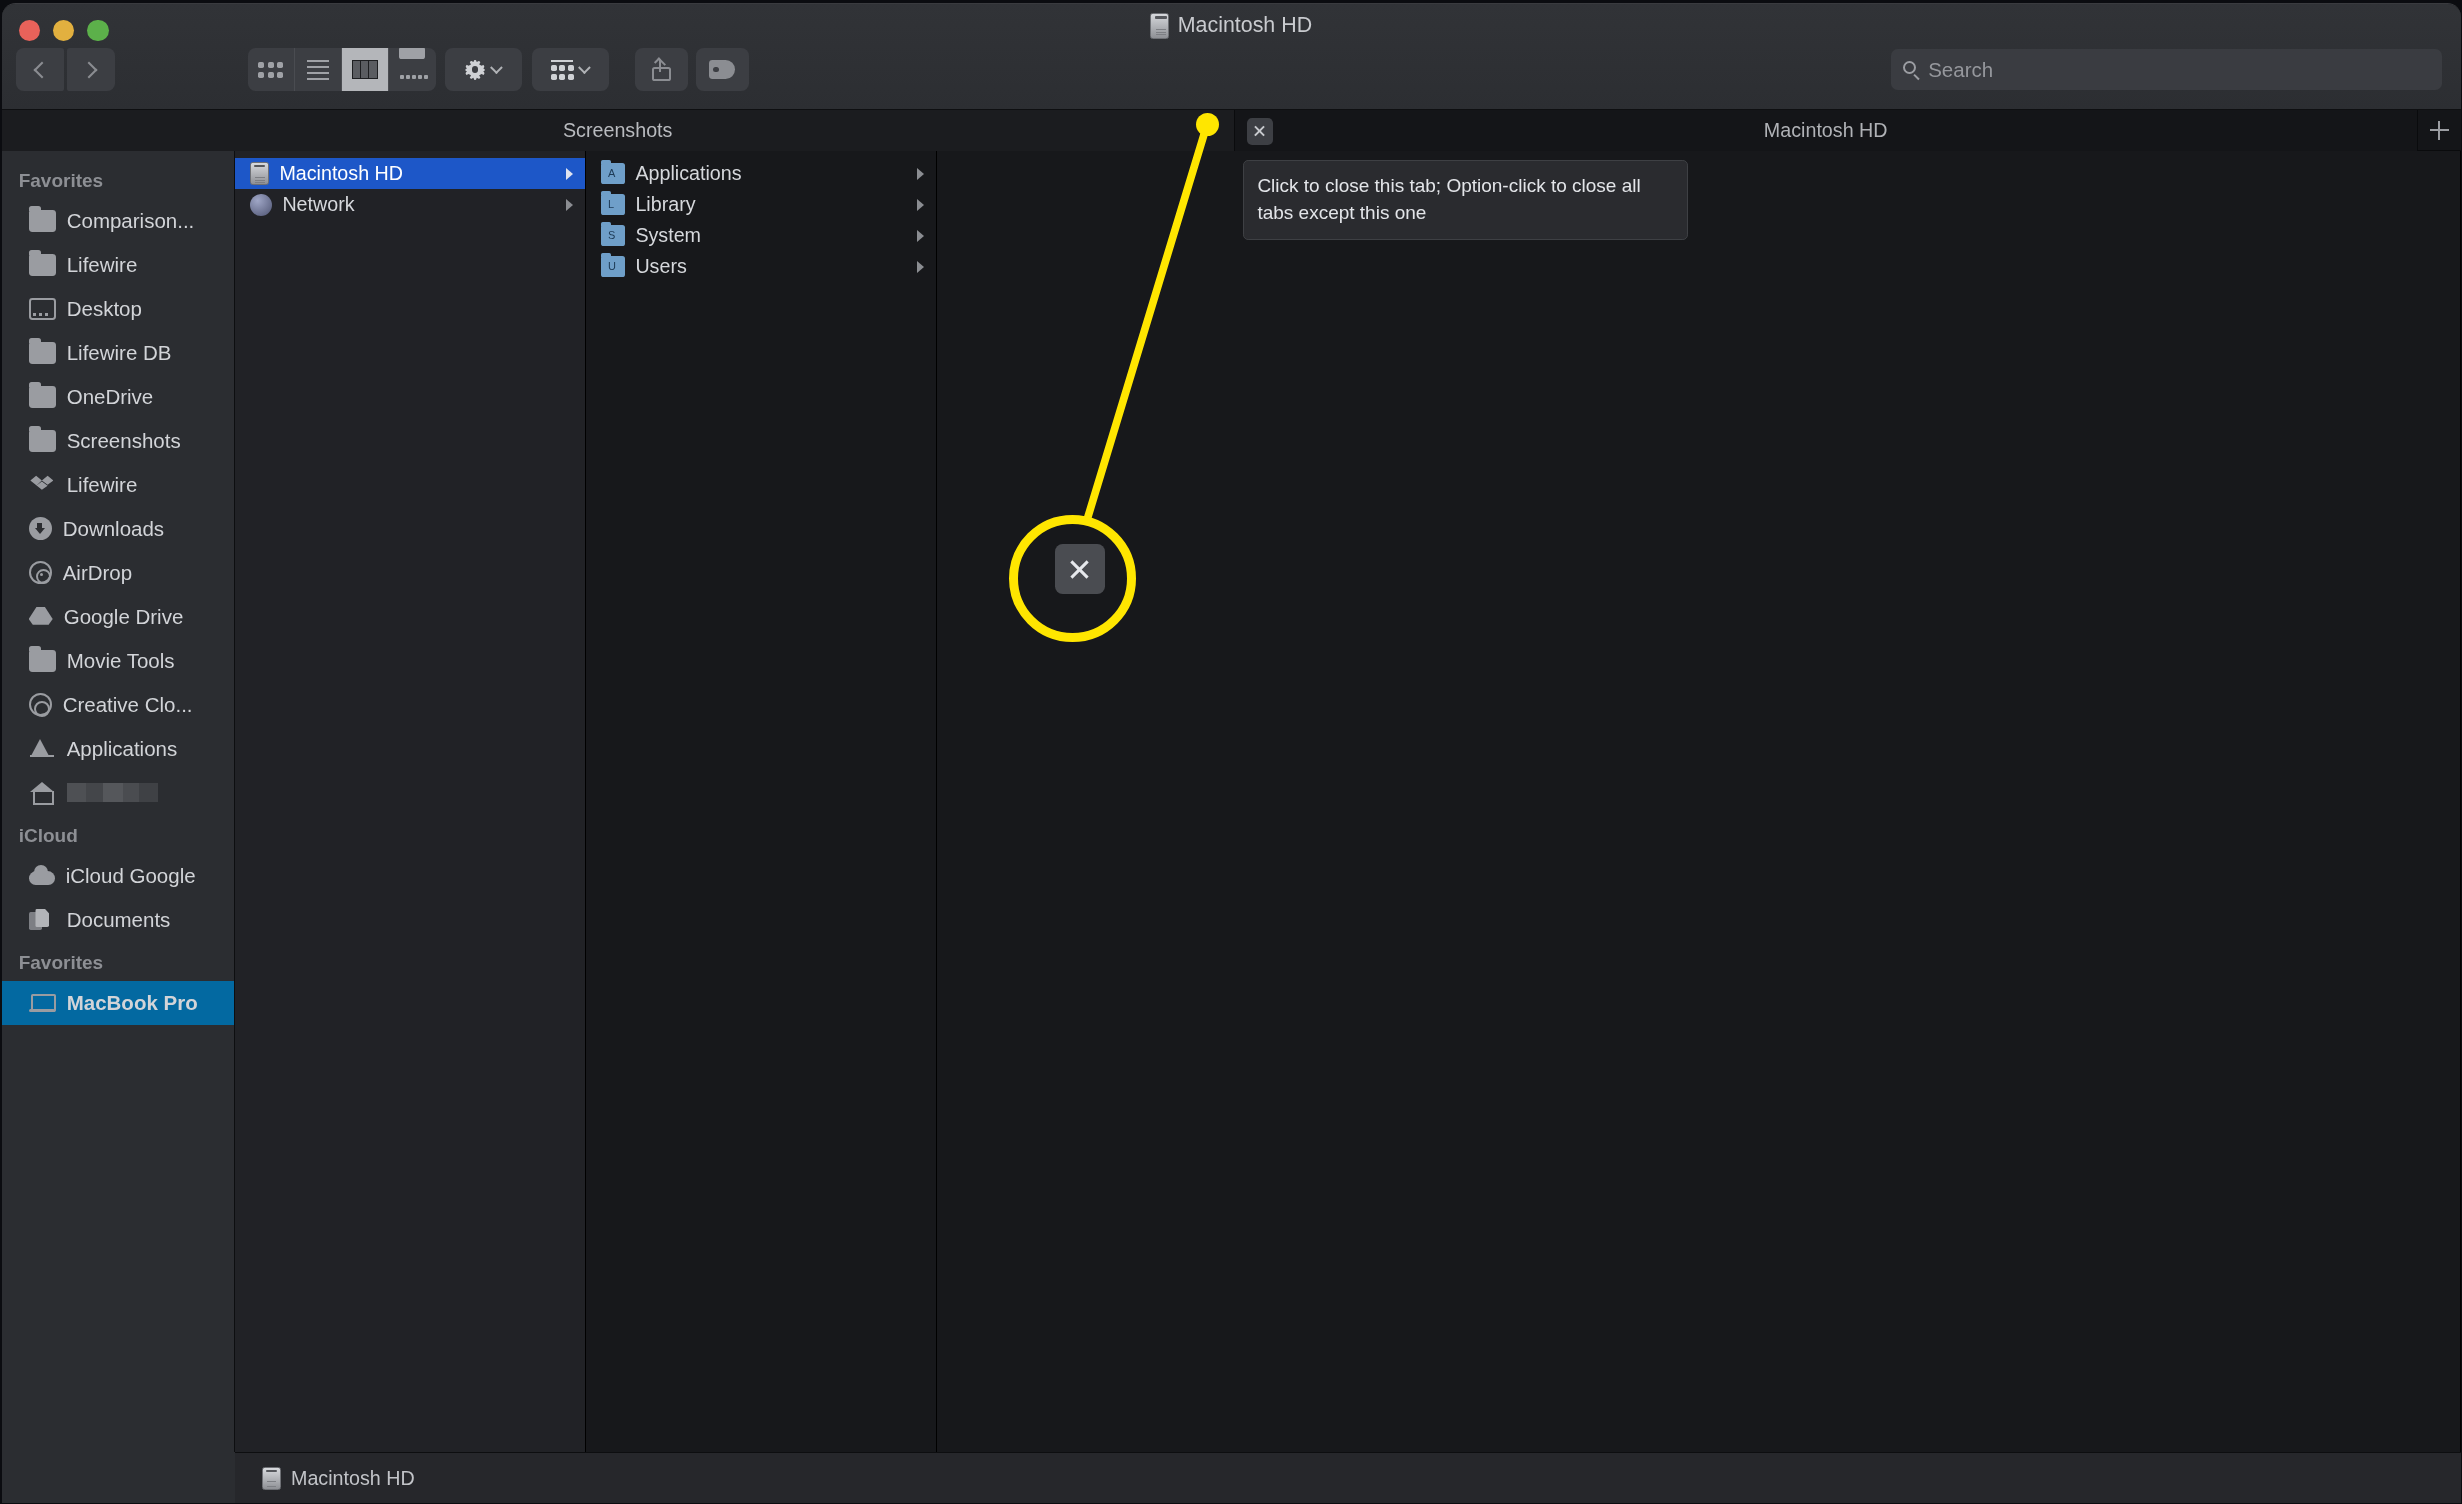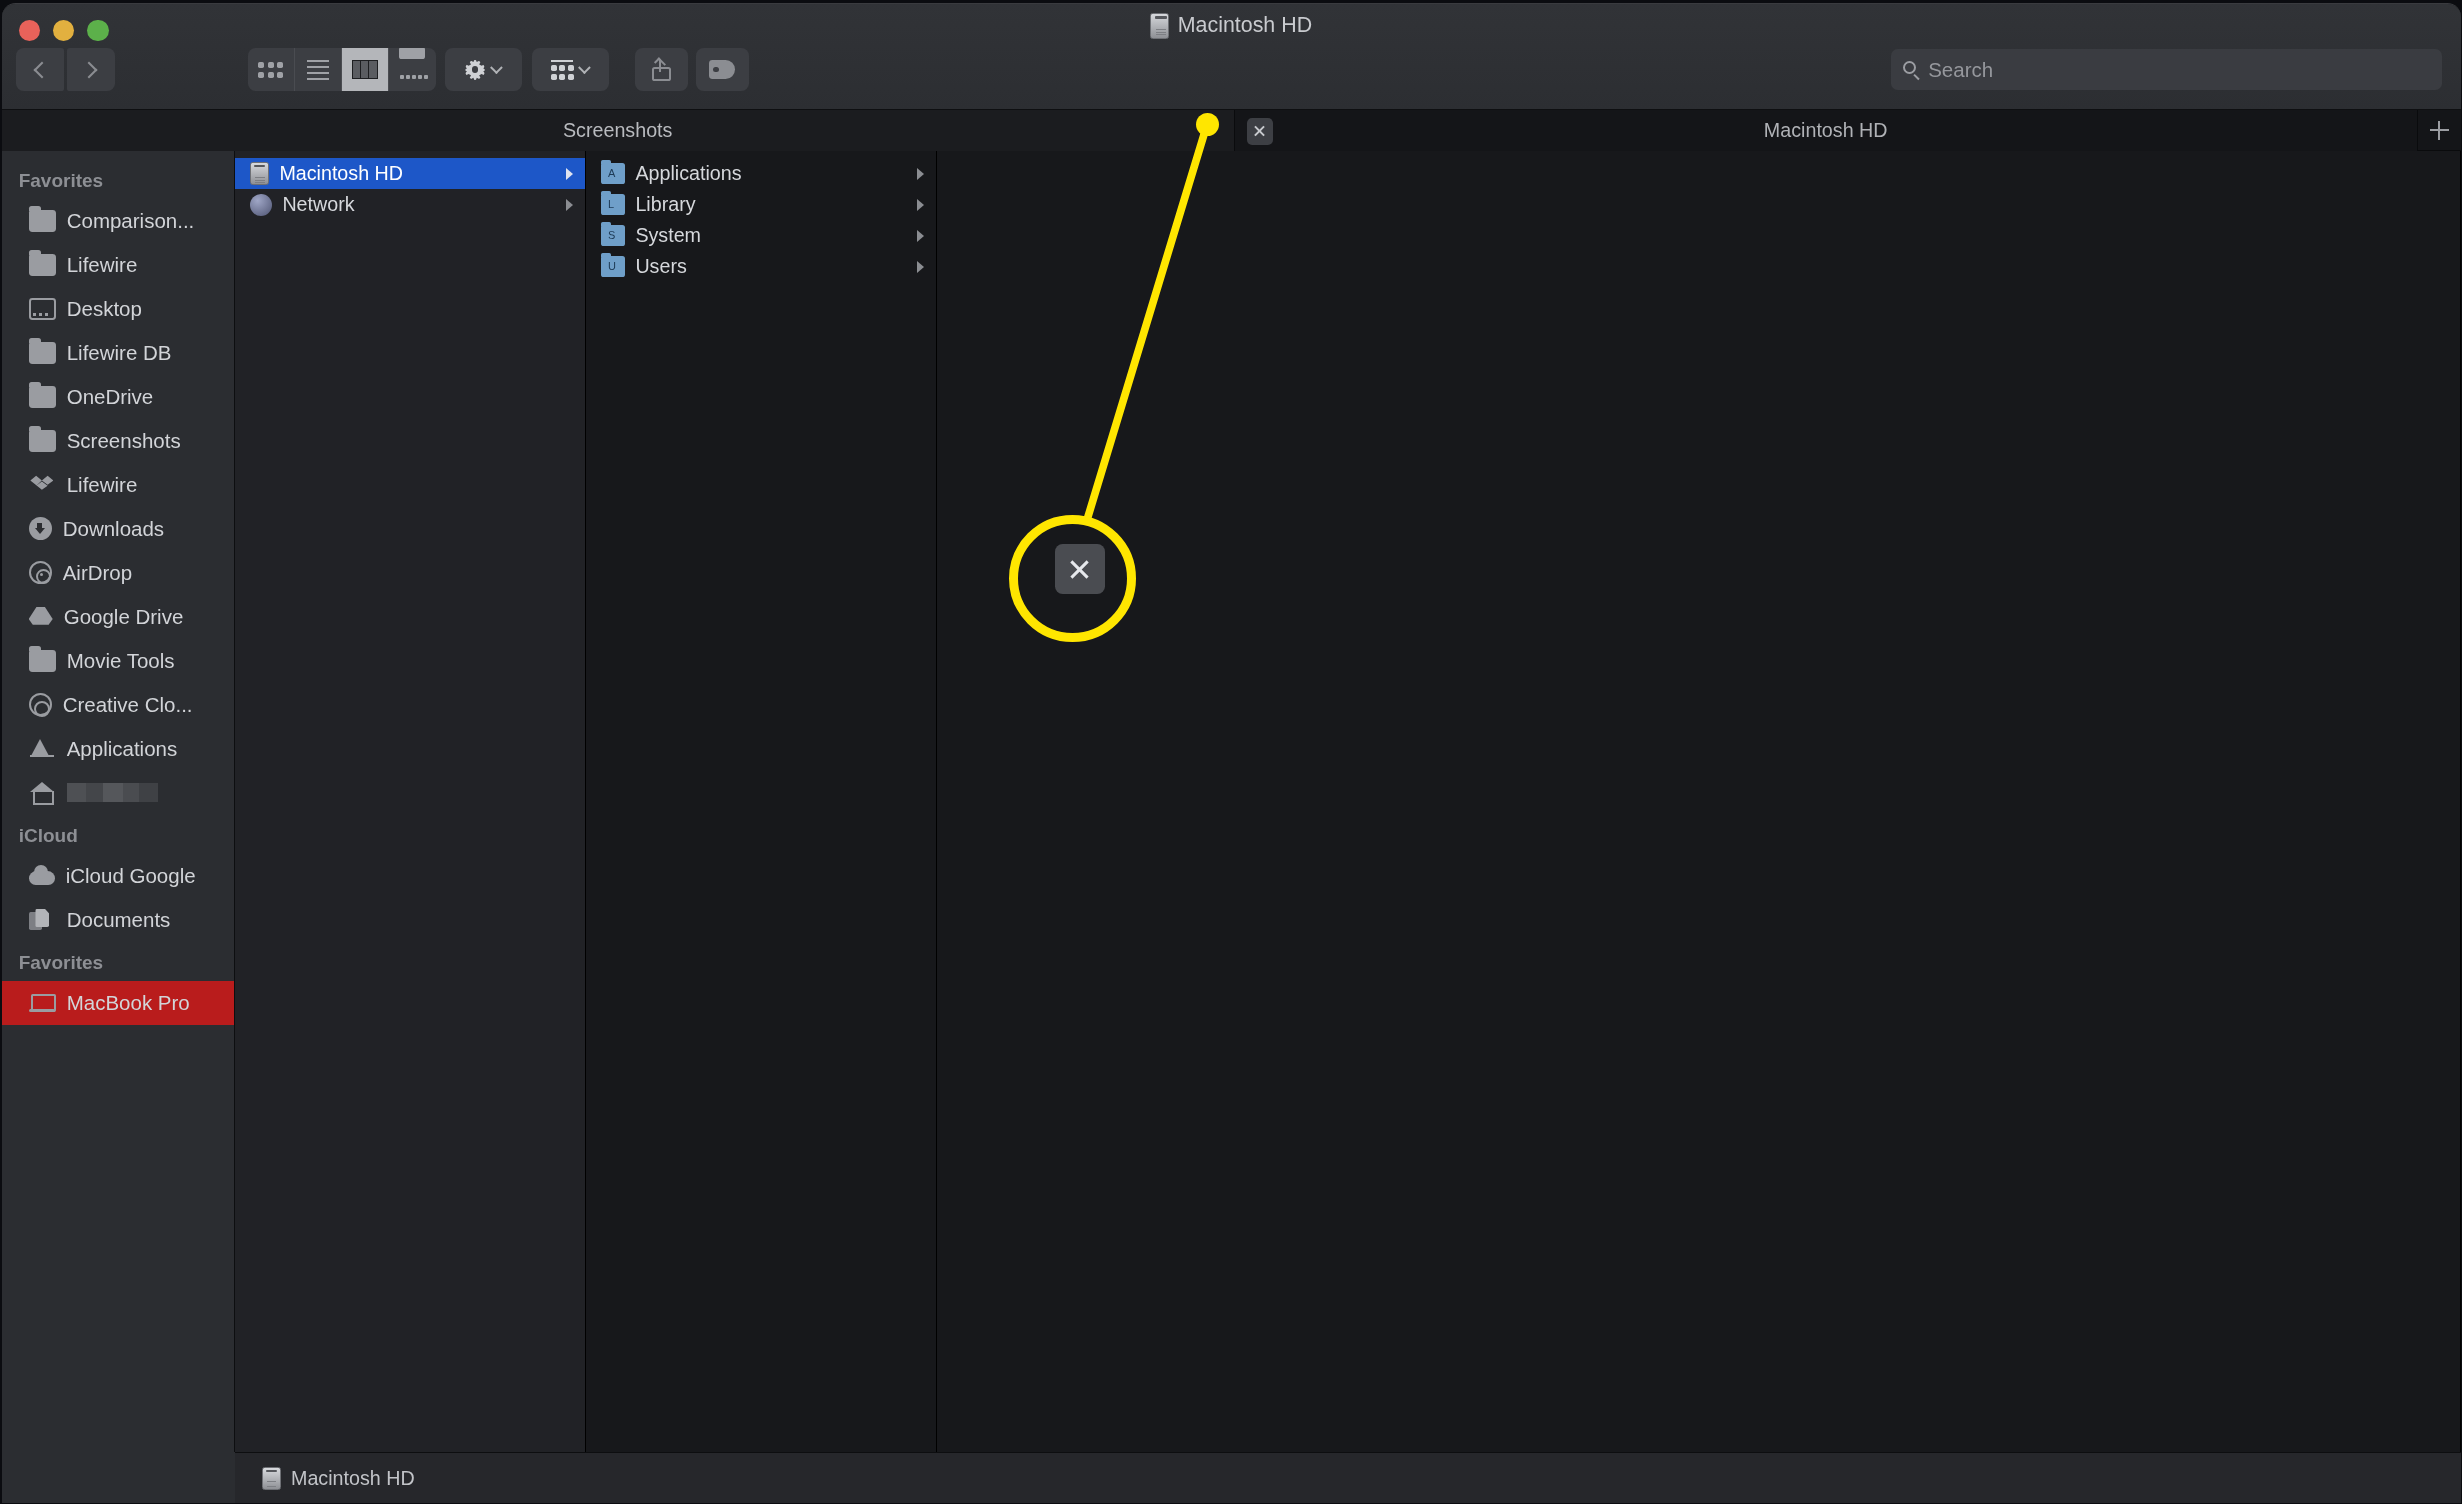--- a/index.html
+++ b/index.html
@@ -171,21 +171,21 @@
     position:relative;
   }
   .sb-header {
     font-size:19px; color:#8d8f94; padding:10.3px 0 6.8px 17px; font-weight:600;
   }
   .sb-item {
     display:flex; align-items:center; gap:11px;
     height:44px; padding-left:27px;
     font-size:20.5px; color:#d2d4d8;
   }
-  .sb-item.selected { background:#b91c1c; }
+  .sb-item.selected { background:#0369a1;font-weight:bold; }
   .sb-ico { width:27px; height:22px; flex-shrink:0; position:relative; }
 
   .ic-folder { background:#9a9ca1; border-radius:2.6px 3.4px 3.4px 3.4px; }
   .ic-folder::before { content:''; position:absolute; left:0; top:-4.3px; width:12px; height:5.1px; background:#9a9ca1; border-radius:2.6px 2.6px 0 0; }
   .ic-desktop { border:2.1px solid #9a9ca1; border-radius:3.4px; }
   .ic-desktop::after { content:''; position:absolute; left:2.6px; bottom:1.7px; width:15.4px; height:3.4px; background:repeating-linear-gradient(to right,#9a9ca1 0 3.4px,transparent 3.4px 6px); }
   .ic-dropbox { background:none; }
   .ic-dropbox::before {
     content:''; position:absolute; left:1.7px; top:0.9px; width:23px; height:19.7px;
     background:
@@ -556,20 +556,23 @@
 
         <div class="col col3"></div>
       </div>
     </div>
 
     <div class="pathbar">
       <span class="ic-hd"></span>
       <span>Macintosh HD</span>
     </div>
 
+    <div class="tooltip">
+      <span>Click to close this tab; Option-click to close all tabs except this one</span>
+    </div>
 
     <div class="anno">
       <svg width="2459" height="1500" style="position:absolute;left:0;top:0" viewBox="0 0 2876 1754">
         <line x1="1409" y1="142" x2="1270" y2="600" stroke="#ffe600" stroke-width="9" stroke-linecap="round"></line>
       </svg>
       <div class="anno-dot"></div>
       <div class="anno-circle"></div>
       <div class="anno-inner">
         <span class="xg2"></span>
       </div>

